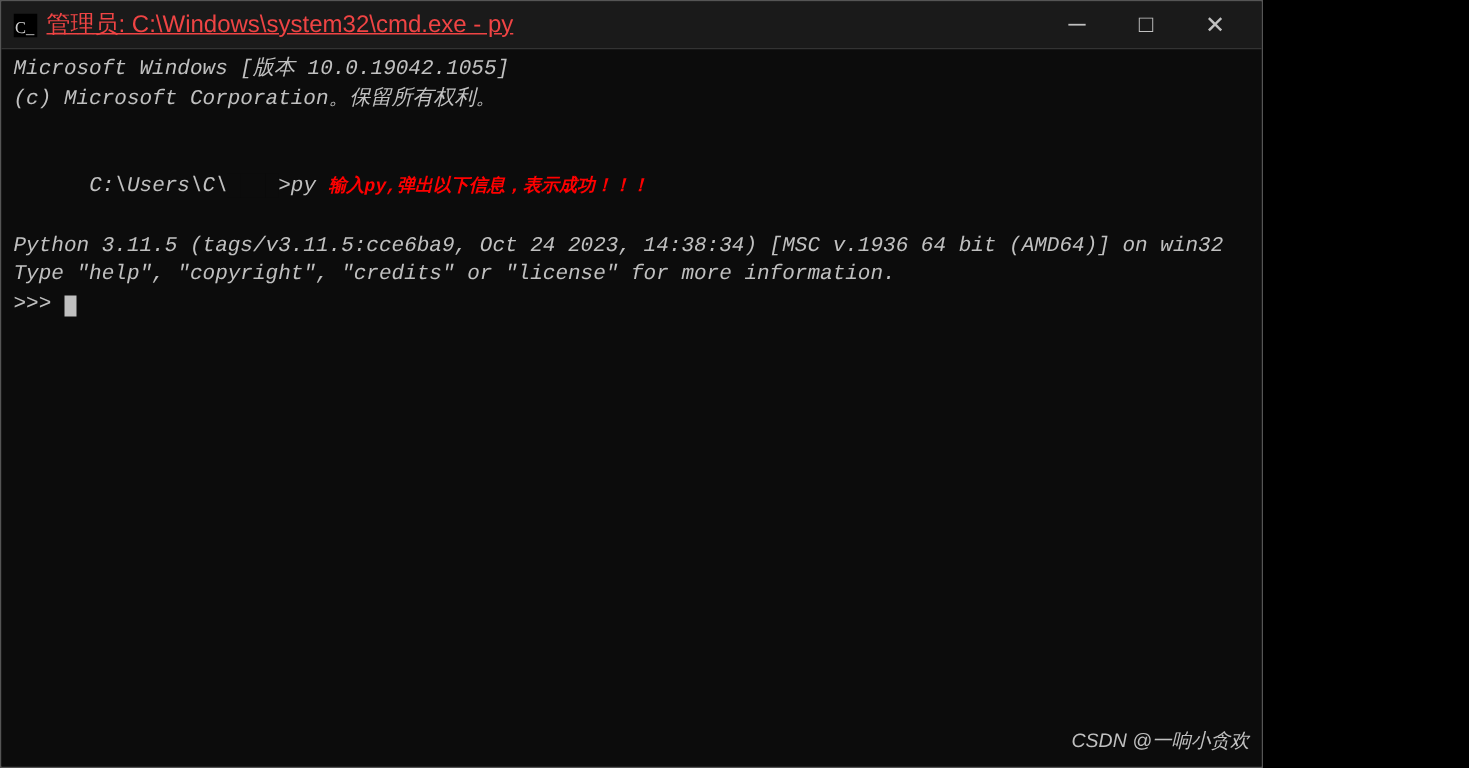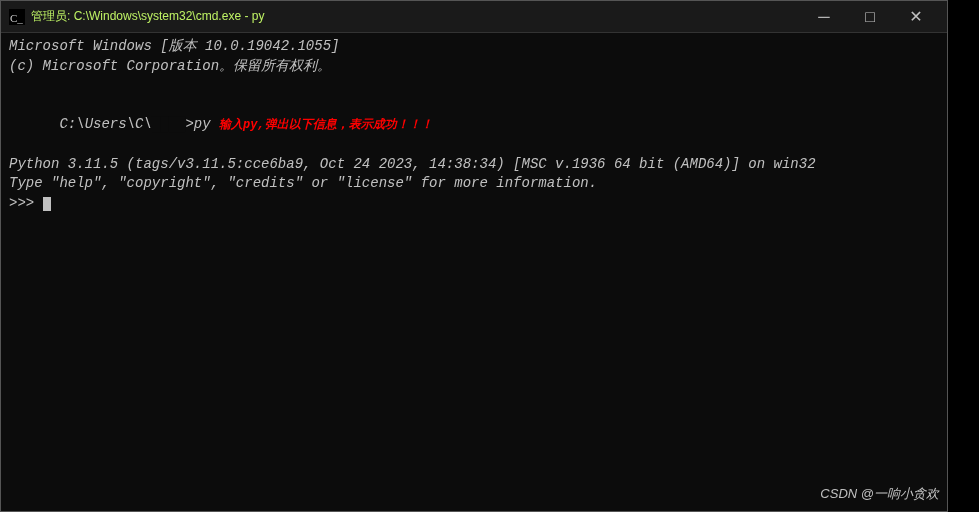--- a/index.html
+++ b/index.html
@@ -10,21 +10,21 @@
 
     body {
       width: 979px;
       height: 512px;
       overflow: hidden;
       font-family: 'Consolas', 'Courier New', monospace;
       background: #000;
     }
 
     .window {
-      width: 948px;
+      width: 842px;
       height: 512px;
       display: flex;
       flex-direction: column;
       border: 1px solid #555;
     }
 
     .title-bar {
       background: #1a1a1a;
       height: 32px;
       display: flex;
@@ -48,23 +48,24 @@
       align-items: center;
       justify-content: center;
     }
 
     .title-bar-icon svg {
       width: 16px;
       height: 16px;
     }
 
     .title-bar-text {
-      color: #bef264;
-      font-size: 12px;
+      color: #ef4444;
+      font-size: 16px;
       font-family: 'Microsoft YaHei', '微软雅黑', sans-serif;
+      text-decoration: underline;
     }
 
     .title-bar-controls {
       display: flex;
       gap: 0;
     }
 
     .title-btn {
       width: 46px;
       height: 32px;

